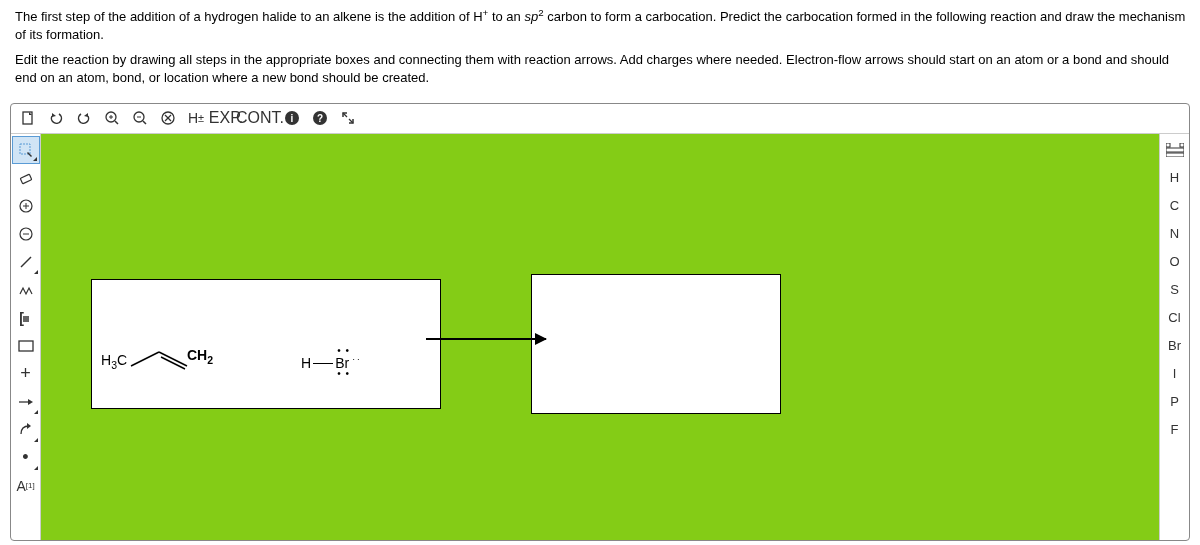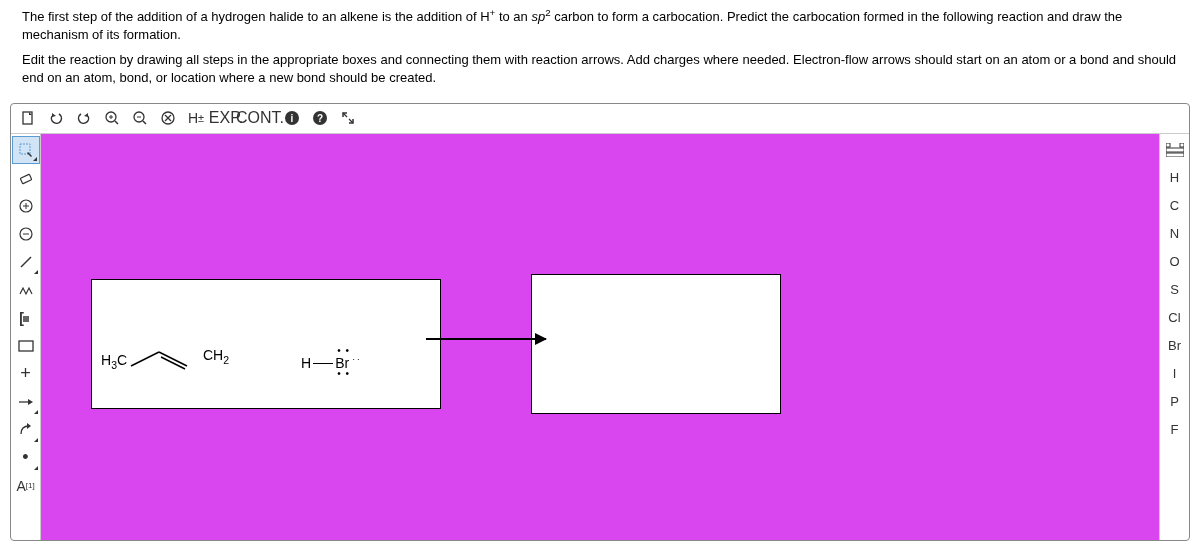--- a/index.html
+++ b/index.html
@@ -6,21 +6,21 @@
     body {
       font-family: Arial, sans-serif;
       font-size: 13px;
       color: #000;
       background: #fff;
       width: 1200px;
       height: 545px;
       overflow: hidden;
     }
     .instructions {
-      padding: 6px 10px 4px 22px;
+      padding: 6px 10px 4px 15px;
       line-height: 1.35;
     }
     .instructions p { margin-bottom: 8px; }
     .instructions strong { font-weight: normal; }
     
     .editor-frame {
       margin: 4px 10px 0 10px;
       border: 1px solid #888;
       border-radius: 4px;
       height: 438px;
@@ -104,21 +104,21 @@
       align-items: center;
       justify-content: center;
       cursor: pointer;
       font-size: 13px;
       color: #333;
     }
     
     .canvas {
       flex: 1;
       position: relative;
-      background: #d946ef;
+      background: #84cc16;
     }
     
     .reaction-box {
       position: absolute;
       border: 1.5px solid #000;
       background: #fff;
     }
     .box1 { left: 50px; top: 145px; width: 350px; height: 130px; }
     .box2 { left: 490px; top: 140px; width: 250px; height: 140px; }
     
@@ -335,21 +335,21 @@
       <div class="molecule propene">
         <span>H<span class="small-sub">3</span>C</span>
       </div>
       <div class="propene-line">
         <svg>
           <line x1="0" y1="14" x2="28" y2="0" stroke="#000" stroke-width="1.5"></line>
           <line x1="28" y1="0" x2="56" y2="14" stroke="#000" stroke-width="1.5"></line>
           <line x1="30" y1="5" x2="54" y2="17" stroke="#000" stroke-width="1.5"></line>
         </svg>
       </div>
-      <div class="molecule" style="left:162px; top:213px;">
+      <div class="molecule" style="left:146px; top:213px;font-weight:bold;">
         <span>CH<span class="small-sub">2</span></span>
       </div>
 
       <div class="molecule hbr">
         <span>H</span><span style="display:inline-block; width:20px; border-top:1.5px solid #000; vertical-align:middle; margin:0 2px;"></span><span style="position:relative;"><span class="lone-pairs" style="position:absolute; top:-10px; left:2px;">• •</span><span>Br</span><span class="lone-pairs" style="position:absolute; top:3px; right:-10px; writing-mode:vertical-lr; line-height:0.5;">: </span><span class="lone-pairs" style="position:absolute; bottom:-8px; left:2px;">• •</span></span>
       </div>
 
     </div>
 
     <div class="right-tools">

